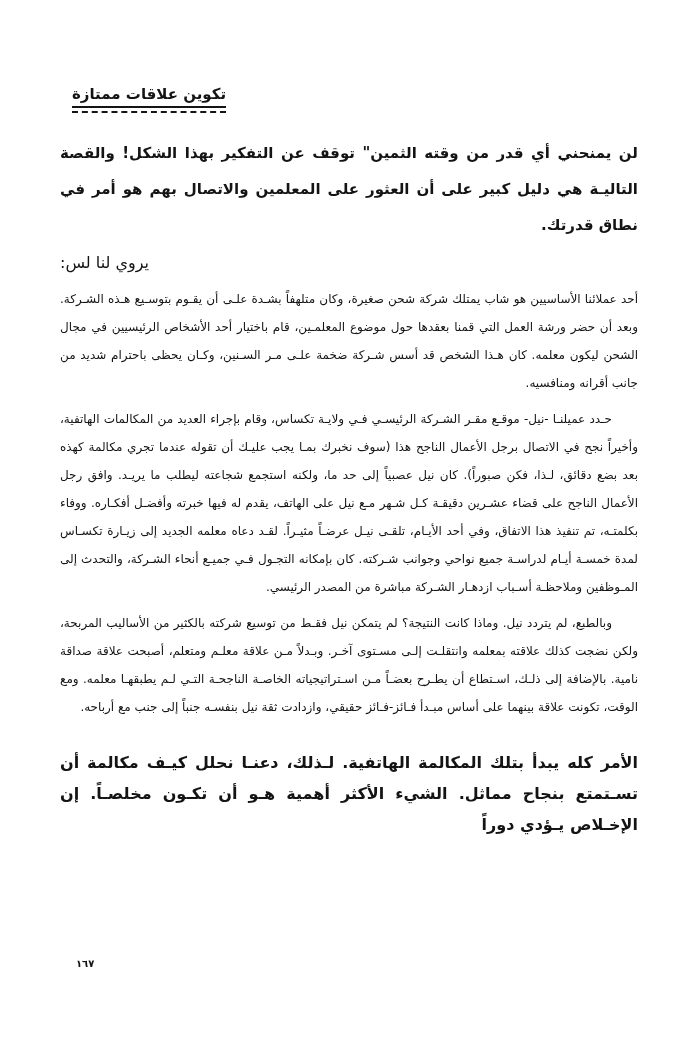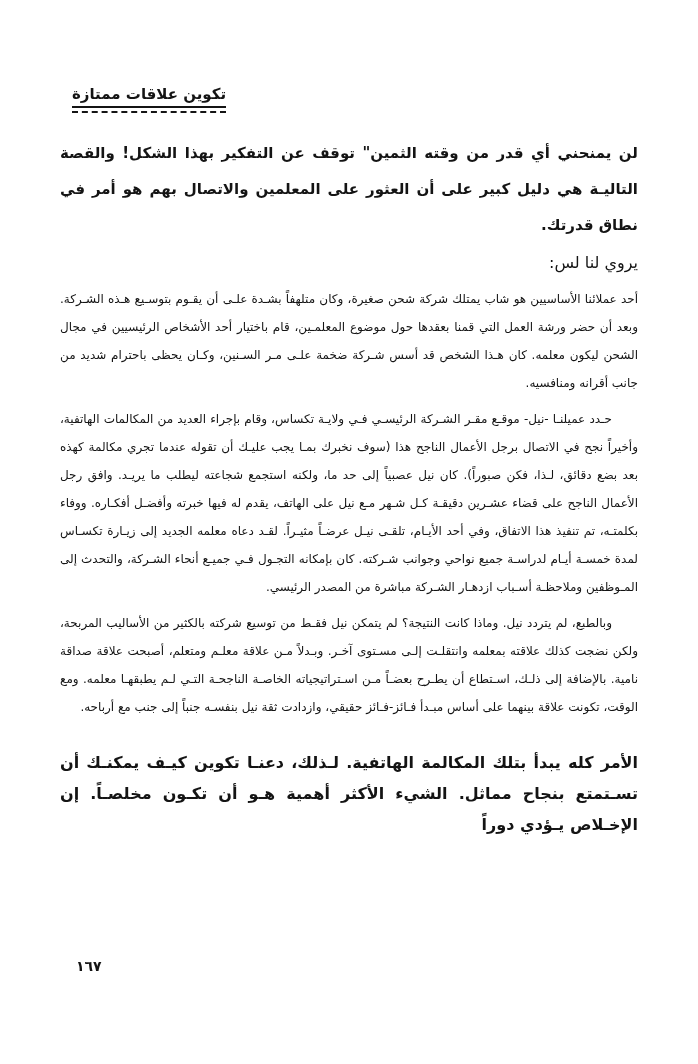--- a/index.html
+++ b/index.html
@@ -46,41 +46,41 @@
   .intro {
     margin: 22px 0 0 0;
     font-size: 15px;
     font-weight: bold;
     line-height: 36px;
   }
   .lead-in {
     margin: 6px 0 0 0;
     font-size: 16px;
     line-height: 28px;
-    text-align: right;
+    text-align: left;
   }
   .story p {
     margin: 8px 0 0 0;
     font-size: 12px;
     line-height: 28px;
   }
   .story p.indent {
     text-indent: 26px;
   }
   .closing {
     margin: 26px 0 0 0;
     font-size: 16px;
     font-weight: bold;
     line-height: 31px;
   }
   .page-number {
     position: absolute;
     top: 950px;
     left: 76px;
-    font-size: 14px;
+    font-size: 10px;
     font-weight: bold;
     direction: rtl;
   }
 </style>
 </head>
 <body>
 
 <div class="page">
 
   <div class="running-head-wrap">
@@ -93,19 +93,19 @@
     <p class="intro">لن يمنحني أي قدر من وقته الثمين" توقف عن التفكير بهذا الشكل! والقصة التاليـة هي دليل كبير على أن العثور على المعلمين والاتصال بهم هو أمر في نطاق قدرتك.</p>
 
     <p class="lead-in">يروي لنا لس:</p>
 
     <div class="story">
       <p>أحد عملائنا الأساسيين هو شاب يمتلك شركة شحن صغيرة، وكان متلهفاً بشـدة علـى أن يقـوم بتوسـيع هـذه الشـركة. وبعد أن حضر ورشة العمل التي قمنا بعقدها حول موضوع المعلمـين، قام باختيار أحد الأشخاص الرئيسيين في مجال الشحن ليكون معلمه. كان هـذا الشخص قد أسس شـركة ضخمة علـى مـر السـنين، وكـان يحظى باحترام شديد من جانب أقرانه ومنافسيه.</p>
       <p class="indent">حـدد عميلنـا -نيل- موقـع مقـر الشـركة الرئيسـي فـي ولايـة تكساس، وقام بإجراء العديد من المكالمات الهاتفية، وأخيراً نجح في الاتصال برجل الأعمال الناجح هذا (سوف نخبرك بمـا يجب عليـك أن تقوله عندما تجري مكالمة كهذه بعد بضع دقائق، لـذا، فكن صبوراً). كان نيل عصبياً إلى حد ما، ولكنه استجمع شجاعته ليطلب ما يريـد. وافق رجل الأعمال الناجح على قضاء عشـرين دقيقـة كـل شـهر مـع نيل على الهاتف، يقدم له فيها خبرته وأفضـل أفكـاره. ووفاء بكلمتـه، تم تنفيذ هذا الاتفاق، وفي أحد الأيـام، تلقـى نيـل عرضـاً مثيـراً. لقـد دعاه معلمه الجديد إلى زيـارة تكسـاس لمدة خمسـة أيـام لدراسـة جميع نواحي وجوانب شـركته. كان بإمكانه التجـول فـي جميـع أنحاء الشـركة، والتحدث إلى المـوظفين وملاحظـة أسـباب ازدهـار الشـركة مباشرة من المصدر الرئيسي.</p>
       <p class="indent">وبالطبع، لم يتردد نيل. وماذا كانت النتيجة؟ لم يتمكن نيل فقـط من توسيع شركته بالكثير من الأساليب المربحة، ولكن نضجت كذلك علاقته بمعلمه وانتقلـت إلـى مسـتوى آخـر. وبـدلاً مـن علاقة معلـم ومتعلم، أصبحت علاقة صداقة نامية. بالإضافة إلى ذلـك، اسـتطاع أن يطـرح بعضـاً مـن اسـتراتيجياته الخاصـة الناجحـة التـي لـم يطبقهـا معلمه. ومع الوقت، تكونت علاقة بينهما على أساس مبـدأ فـائز-فـائز حقيقي، وازدادت ثقة نيل بنفسـه جنباً إلى جنب مع أرباحه.</p>
     </div>
 
-    <p class="closing">الأمر كله يبدأ بتلك المكالمة الهاتفية. لـذلك، دعنـا تكوين كيـف يمكنـك أن تسـتمتع بنجاح مماثل. الشيء الأكثر أهمية هـو أن تكـون مخلصـاً. إن الإخـلاص يـؤدي دوراً</p>
+    <p class="closing">الأمر كله يبدأ بتلك المكالمة الهاتفية. لـذلك، دعنـا نحلل كيـف مكالمة أن تسـتمتع بنجاح مماثل. الشيء الأكثر أهمية هـو أن تكـون مخلصـاً. إن الإخـلاص يـؤدي دوراً</p>
 
   </div>
 
   <div class="page-number">١٦٧</div>
 
 </div>
 
 </body></html>

